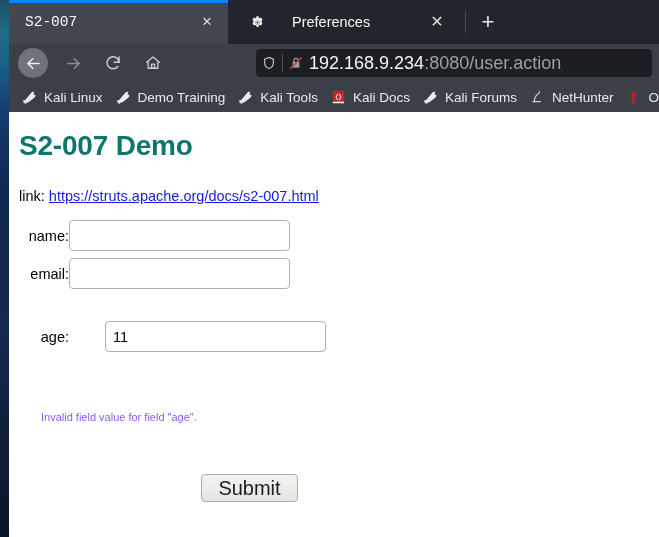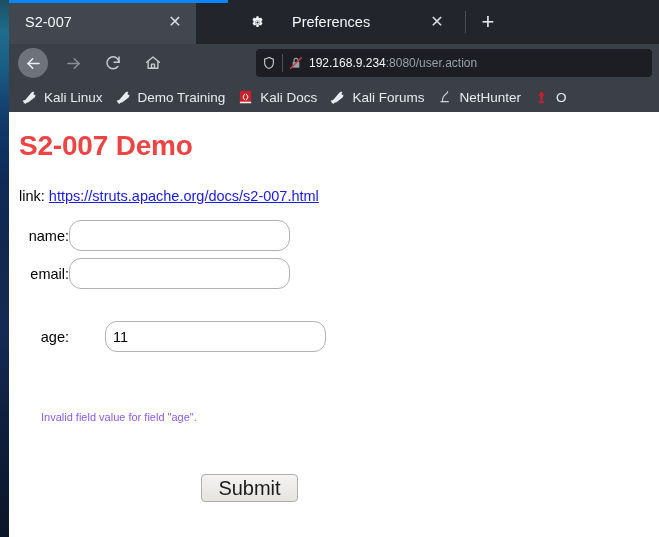--- a/index.html
+++ b/index.html
@@ -30,22 +30,23 @@
   .tabstrip {
     position: relative; height: 44px; width: 650px;
     background: #22252b;
   }
   .tab {
     position: absolute; top: 0; height: 44px;
     display: flex; align-items: center;
     box-sizing: border-box;
   }
   .tab.active {
-    left: 0; width: 187px;
+    left: 0; width: 219px;
     background: #42464f;
+    font-family: Liberation Mono, monospace;
   }
   .tab.active .tab-accent {
     position: absolute; left: 0; top: 0; width: 219px; height: 3px;
     background: #0a84ff;
   }
   .tab.inactive {
     left: 228px; width: 221px;
     background: #22252b;
   }
   .tab-favicon {
@@ -97,21 +98,21 @@
 
   .urlbar {
     position: absolute; left: 247px; top: 5px;
     width: 396px; height: 28px;
     background: #1c1e23; border-radius: 4px;
     display: flex; align-items: center;
   }
   .url-shield { width: 26px; display: flex; align-items: center; justify-content: center; color: #c2c5ca; }
   .url-divider { width: 1px; height: 18px; background: #4c505a; }
   .url-lock { width: 26px; display: flex; align-items: center; justify-content: center; }
-  .url-text { font-size: 12px; white-space: nowrap; overflow: hidden; text-align: right; }
+  .url-text { font-size: 18px; white-space: nowrap; overflow: hidden; text-align: right; }
   .url-host { color: #f3f4f6; }
   .url-rest { color: #9aa0a8; }
 
   
   .bookmarks {
     position: relative; height: 30px; width: 650px;
     background: #3b4048;
     display: flex; align-items: center;
     overflow: hidden;
   }
@@ -128,42 +129,42 @@
   
   .page {
     position: absolute; left: 0; top: 112px;
     width: 650px; height: 425px;
     background: #ffffff;
     font-family: "Liberation Sans", sans-serif;
   }
   .page-title {
     margin: 0; padding: 0;
     position: absolute; left: 10px; top: 18px;
-    font-size: 28px; font-weight: bold; color: #ef4444;
+    font-size: 28px; font-weight: bold; color: #0f766e;
     letter-spacing: -0.2px;
   }
   .link-row {
     position: absolute; left: 10px; top: 76px;
     font-size: 14.5px; color: #000000;
   }
   .link-row a {
     color: #1a1ae6; text-decoration: underline;
   }
 
   .form-row {
     position: absolute; display: flex; align-items: center;
   }
   .field-label {
     width: 50px; text-align: right; 
     font-size: 14.5px; color: #000000;
   }
   .text-input {
     box-sizing: border-box;
     width: 221px; height: 31px;
-    border: 1px solid #b4b0ab; border-radius: 12px;
+    border: 1px solid #b4b0ab; border-radius: 4px;
     background: #ffffff;
     font-family: "Liberation Sans", sans-serif;
     font-size: 14.5px; color: #000000;
     padding: 0 7px;
     outline: none;
   }
   .error-msg {
     position: absolute; left: 32px; top: 299px;
     font-size: 11px; color: #8b5cf6;
   }
@@ -276,20 +277,28 @@
 
       <div class="bm">
         <div class="bm-icon">
           <svg width="17" height="17" viewBox="0 0 24 24">
             <path d="M18.5 4.2c-1.6-.5-3.3.1-4.3 1.4l-8 9.6c-.5.6-1.3.8-2 .6l-1.4-.4 1 1.9-1.6.5 2 1.2-.3 1.7 1.6-.9 1 1.8.6-1.4c.3-.7 1-1.1 1.7-1.1h1.2l8.8-6.9c1.4-1.1 1.9-3 1.2-4.6l-1.5.8-.9-1.6 1-1.6z" fill="#e9ebee"></path>
           </svg>
         </div>
         <div class="bm-label">Demo Training</div>
       </div>
 
+      <div class="bm">
+        <div class="bm-icon">
+          <svg width="17" height="17" viewBox="0 0 24 24">
+            <path d="M18.5 4.2c-1.6-.5-3.3.1-4.3 1.4l-8 9.6c-.5.6-1.3.8-2 .6l-1.4-.4 1 1.9-1.6.5 2 1.2-.3 1.7 1.6-.9 1 1.8.6-1.4c.3-.7 1-1.1 1.7-1.1h1.2l8.8-6.9c1.4-1.1 1.9-3 1.2-4.6l-1.5.8-.9-1.6 1-1.6z" fill="#e9ebee"></path>
+          </svg>
+        </div>
+        <div class="bm-label">Kali Tools</div>
+      </div>
 
       <div class="bm">
         <div class="bm-icon">
           <svg width="15" height="16" viewBox="0 0 24 24">
             <rect x="3" y="2" width="18" height="20" rx="1.5" fill="#cc1f2a"></rect>
             <rect x="3" y="19.5" width="18" height="2.5" fill="#f2f2f2"></rect>
             <path d="M10.5 7.5L8 12l2.5 4.5M13.5 7.5L16 12l-2.5 4.5" fill="none" stroke="#ffffff" stroke-width="1.6" stroke-linecap="round"></path>
           </svg>
         </div>
         <div class="bm-label">Kali Docs</div>

